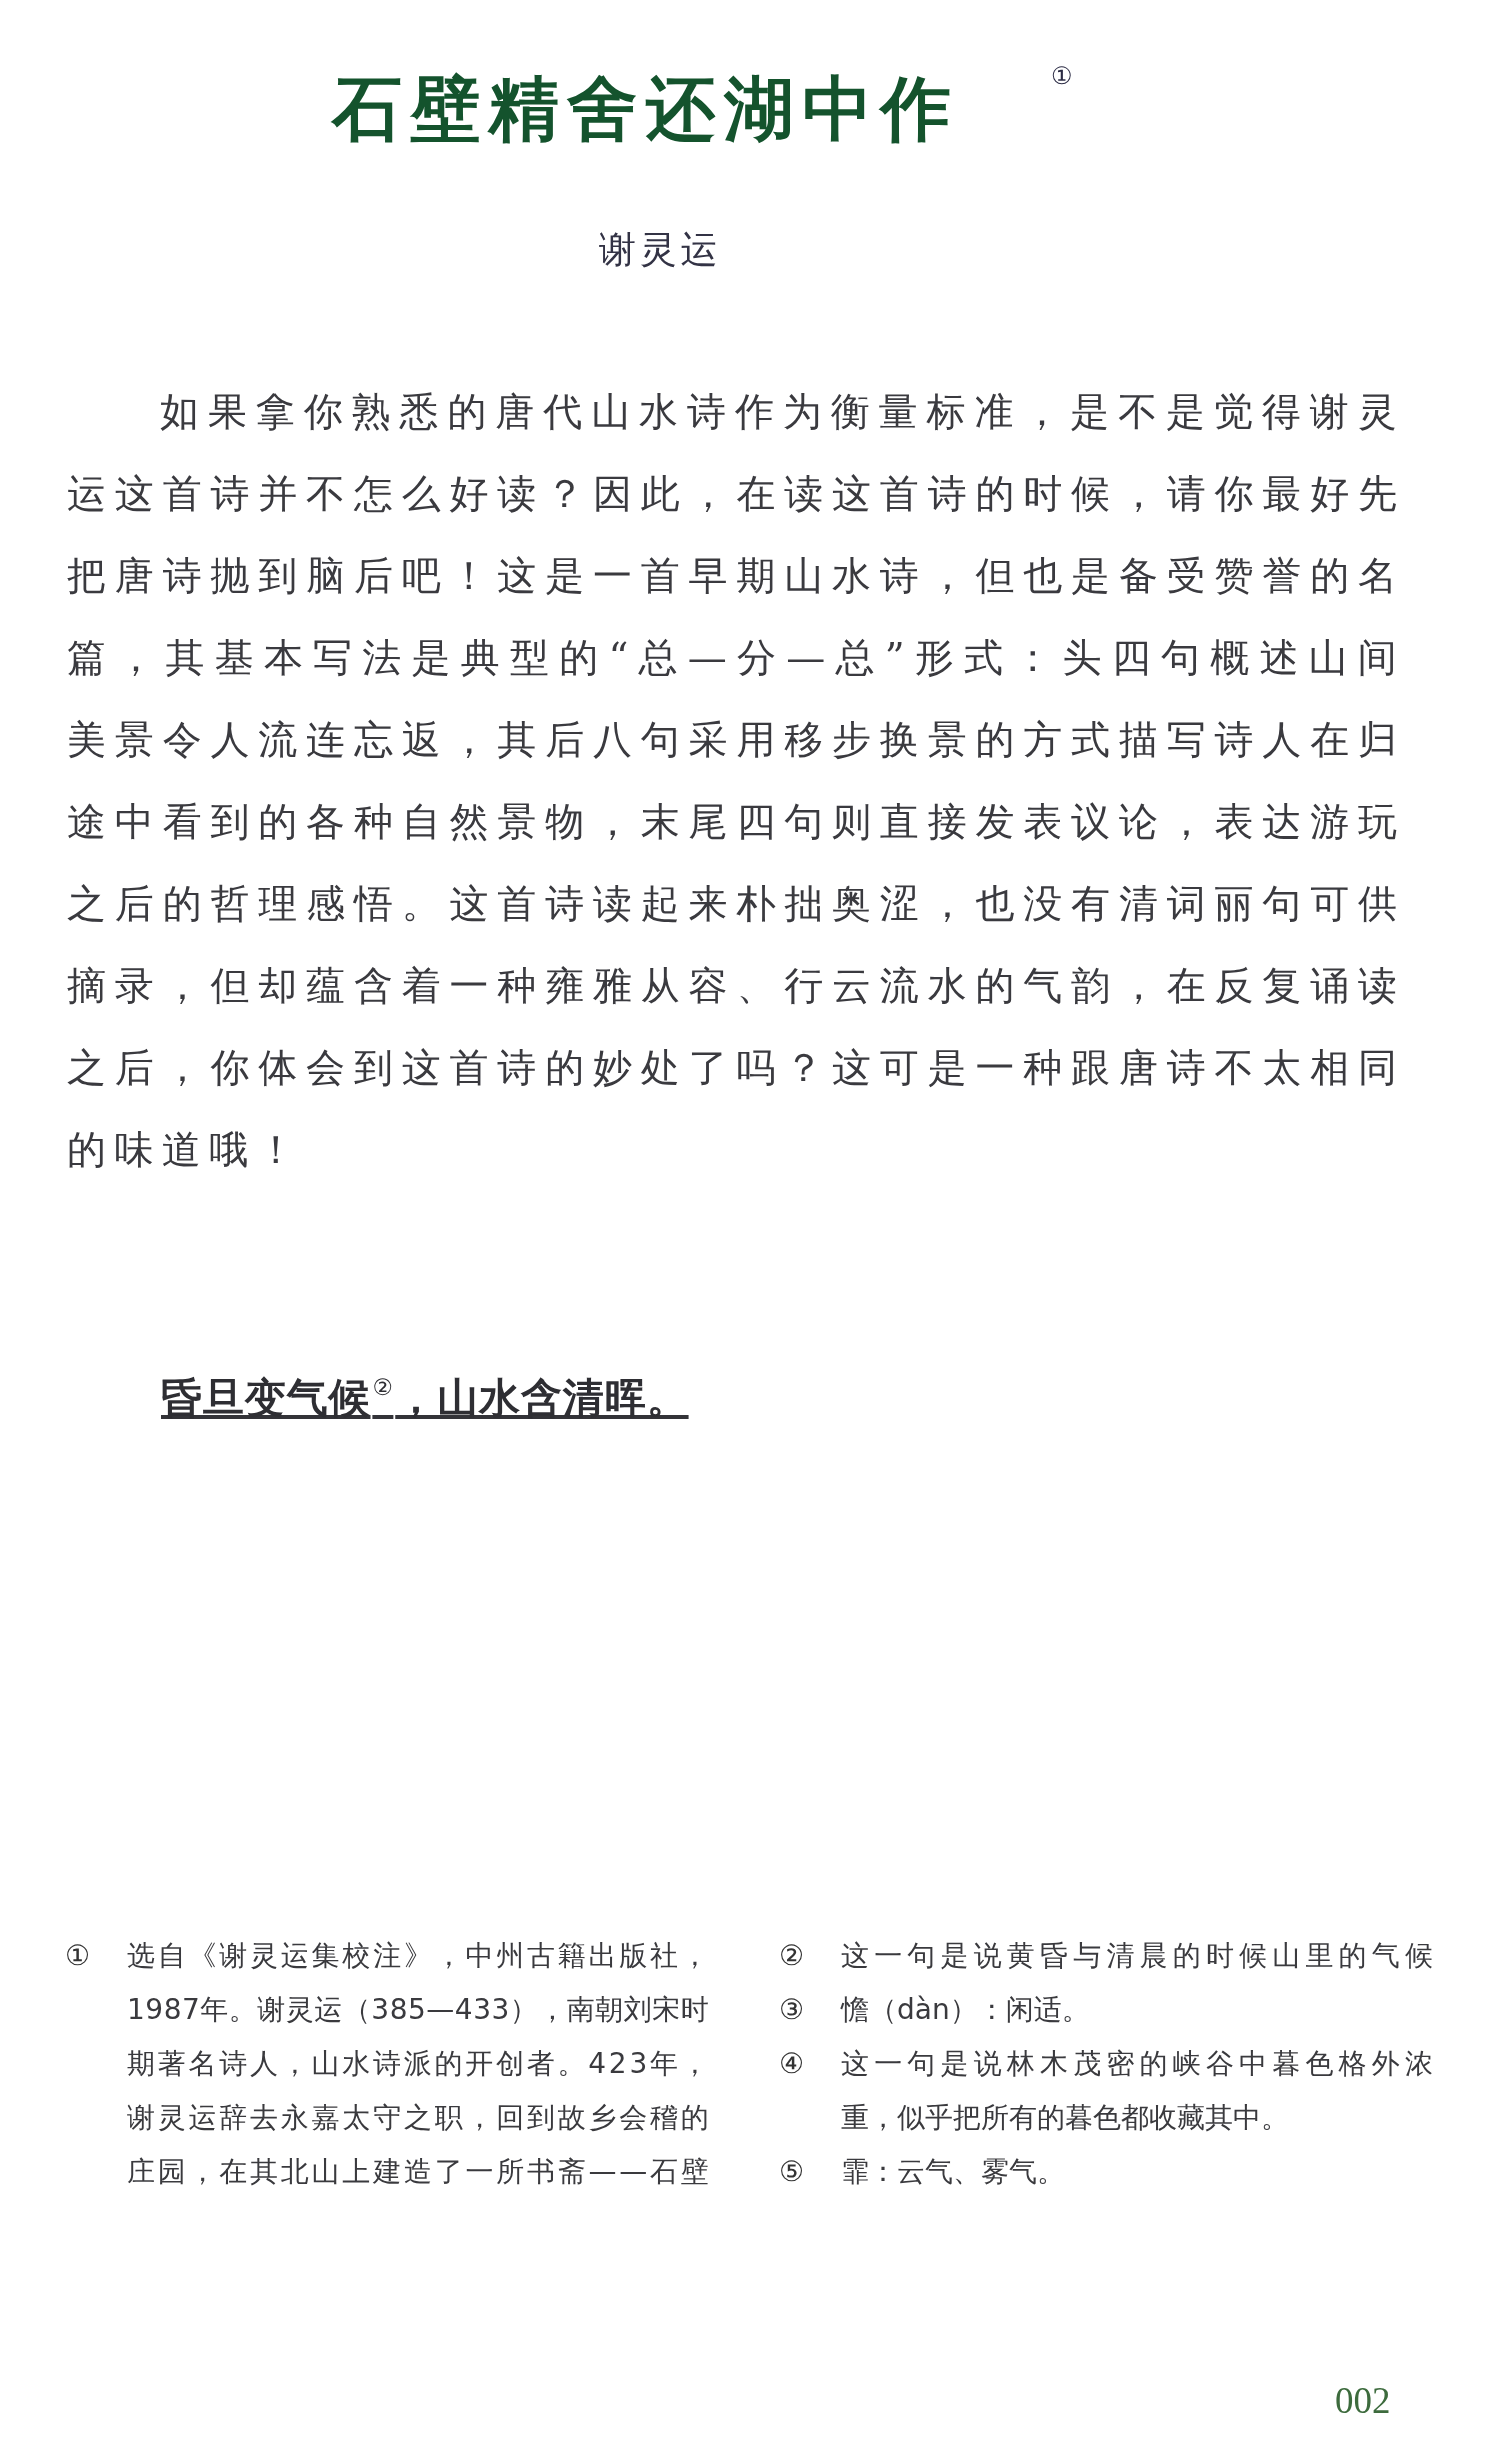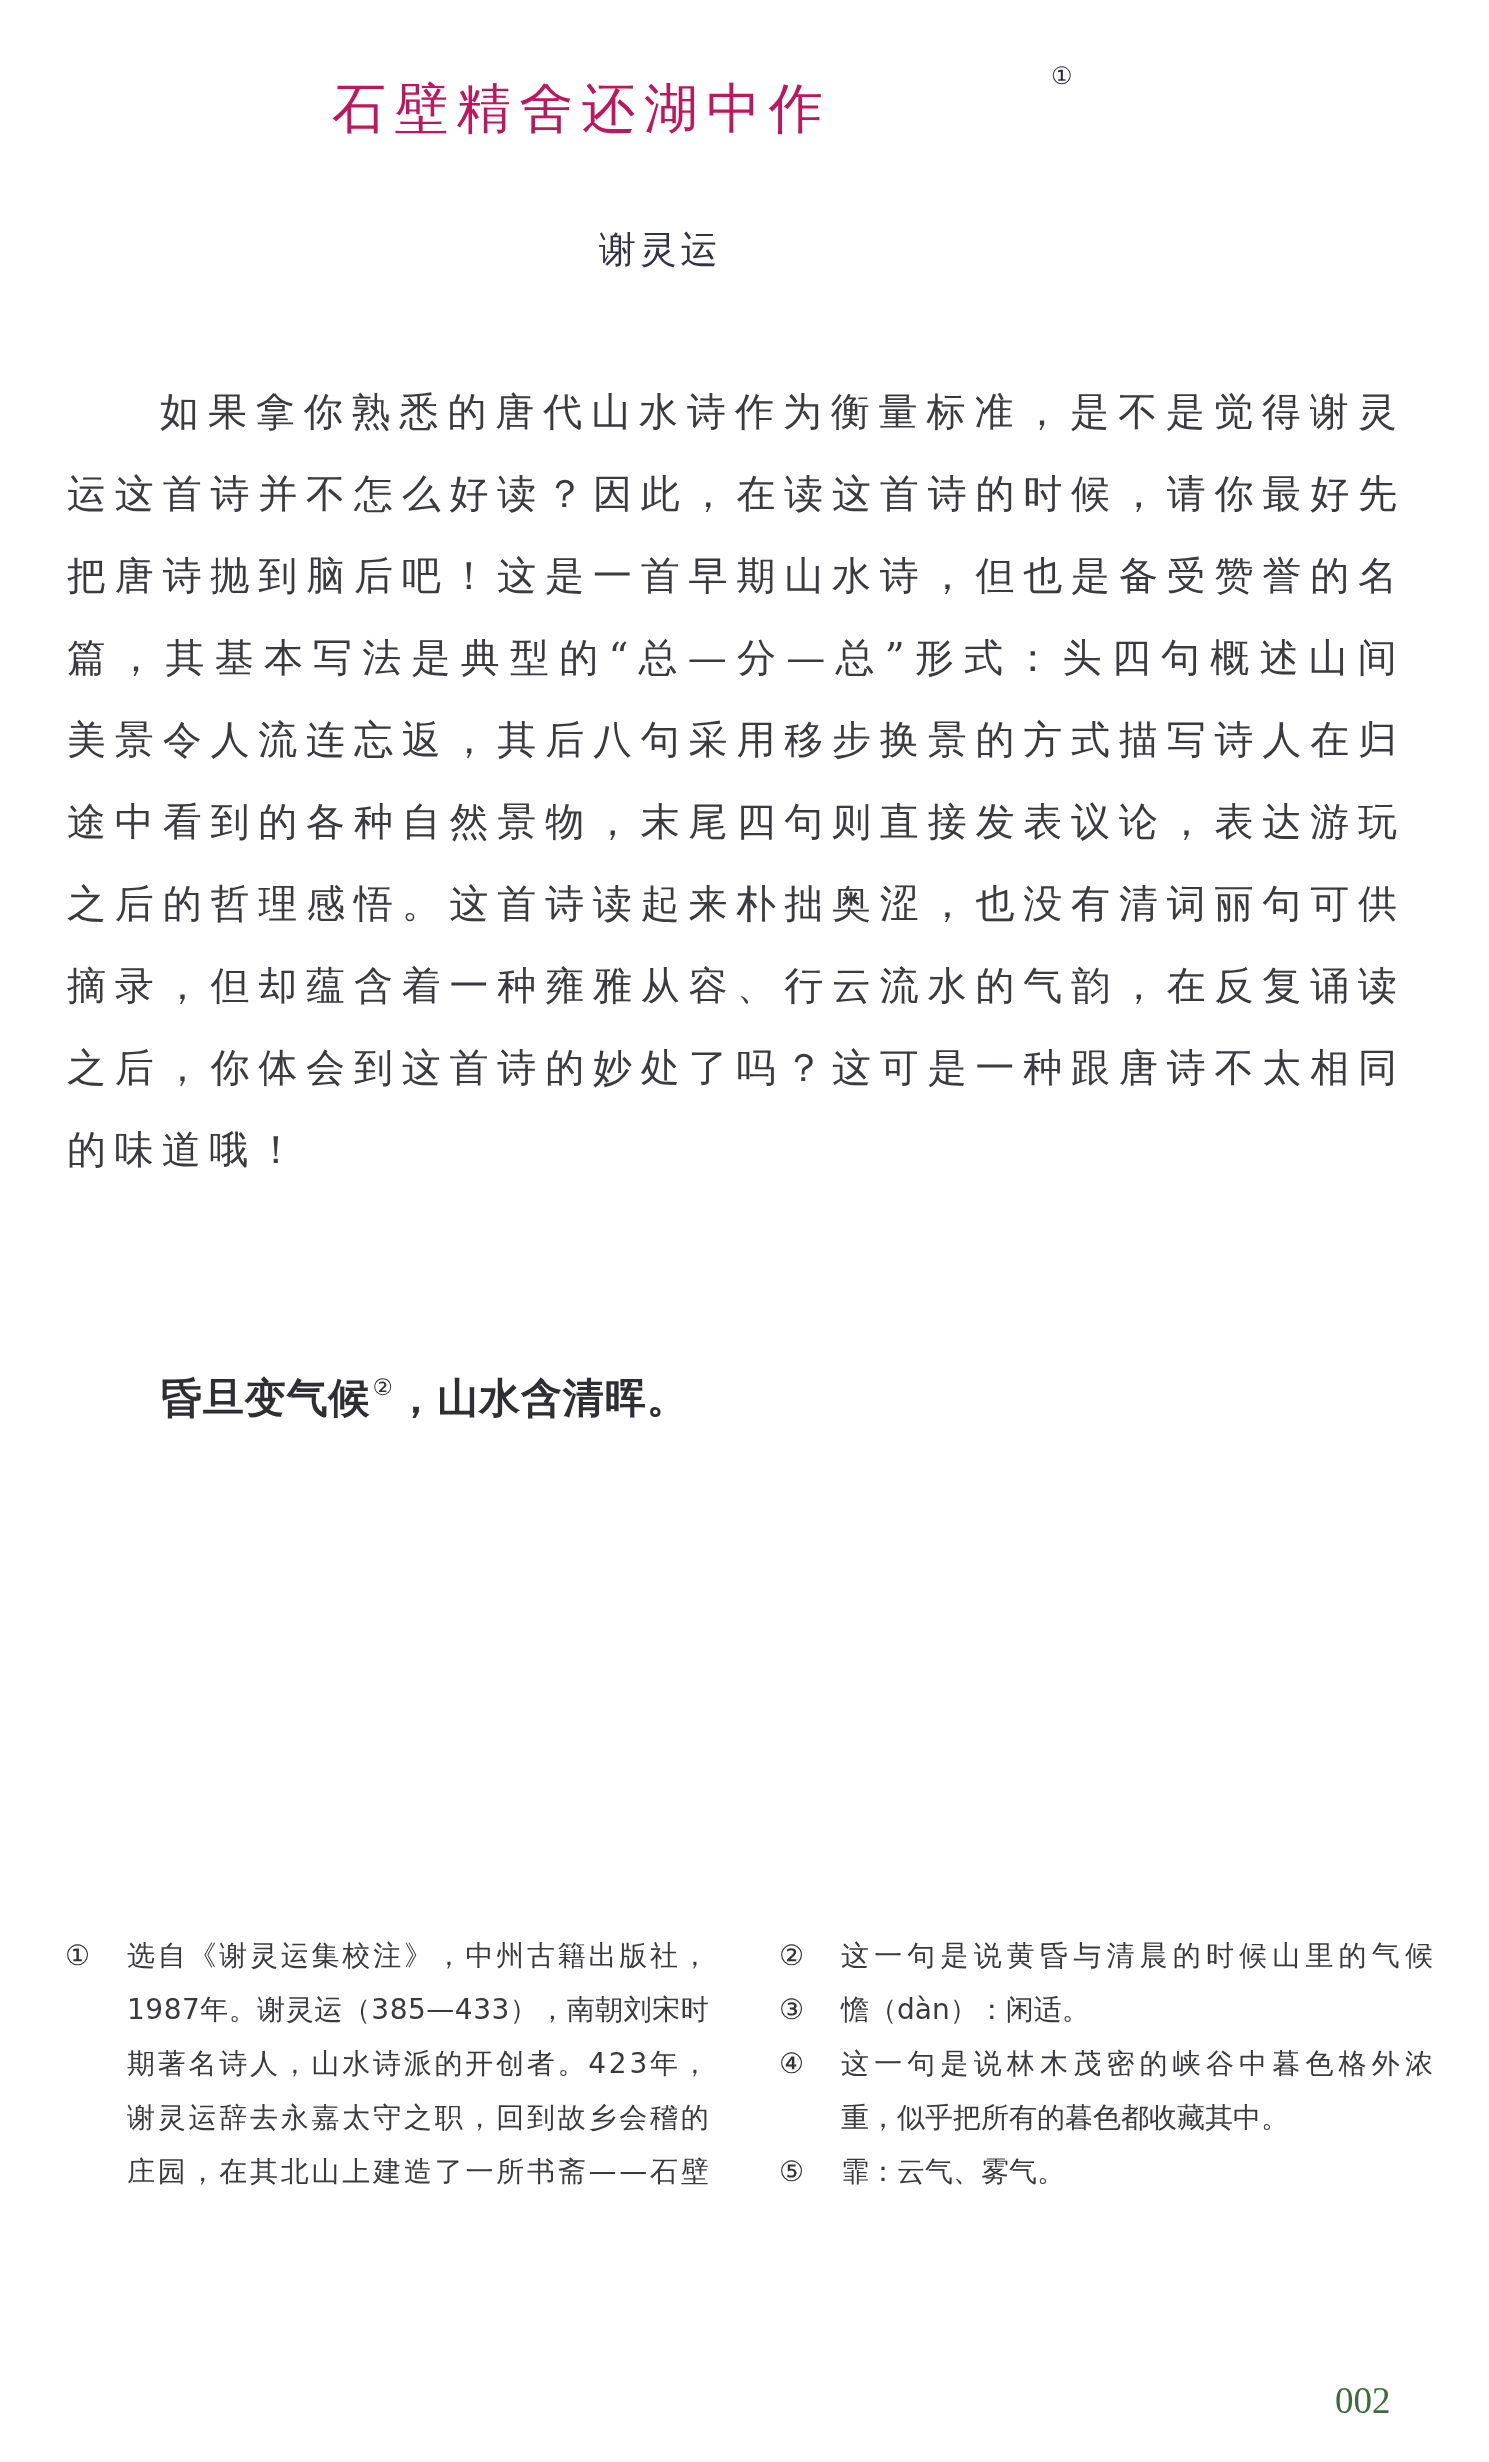--- a/index.html
+++ b/index.html
@@ -4,40 +4,41 @@
 <style>
   html, body { margin: 0; padding: 0; background: #ffffff; }
   body {
     width: 1489px; height: 2462px; position: relative; overflow: hidden;
     color: #333338;
     font-family: "DejaVu Serif", "Liberation Serif", serif;
   }
   .abs { position: absolute; }
   .title {
     left: 332px; top: 62px; height: 93px;
-    font-size: 54px; line-height: 93px; letter-spacing: 8.4px;
-    color: #be185d; white-space: nowrap;
+    font-size: 70px; line-height: 93px; letter-spacing: 8.4px;
+    color: #14532d; white-space: nowrap;
     font-family: "DejaVu Serif", "Liberation Serif", serif;
+    font-weight: bold;
   }
   .title-note {
     left: 1051px; top: 62px; font-size: 24px; line-height: 28px; color: #2b2b44;
   }
   .author {
     left: 599px; top: 228px; font-size: 37px; line-height: 43px;
     letter-spacing: 3.7px; color: #333345; text-align: right;
   }
   .para { left: 67px; top: 387px; width: 1330px; }
   .para-line {
     display: flex; justify-content: space-between; height: 82px;
     font-size: 39px; line-height: 49px; color: #3a3a3f;
   }
   .para-line.last { justify-content: flex-start; gap: 8.4px; }
   .para-line.first { padding-left: 93px; }
   .para-line span { display: inline-block; }
-  .poem { left: 161px; top: 1361px; }
+  .poem { left: 161px; top: 1361px; text-decoration: underline; }
   .poem-line {
     height: 81px; font-size: 41px; line-height: 52px; color: #2e2e33;
     letter-spacing: 0.9px; white-space: nowrap; font-weight: bold;
     font-family: "DejaVu Sans", "Liberation Sans", sans-serif;
   }
   .poem-line .note {
     font-size: 22.4px; font-weight: normal; vertical-align: 17px; margin: 0 1.9px;
   }
   .footnotes { left: 65px; top: 1929px; width: 1363px; }
   .fn-col { position: absolute; top: 0; }

